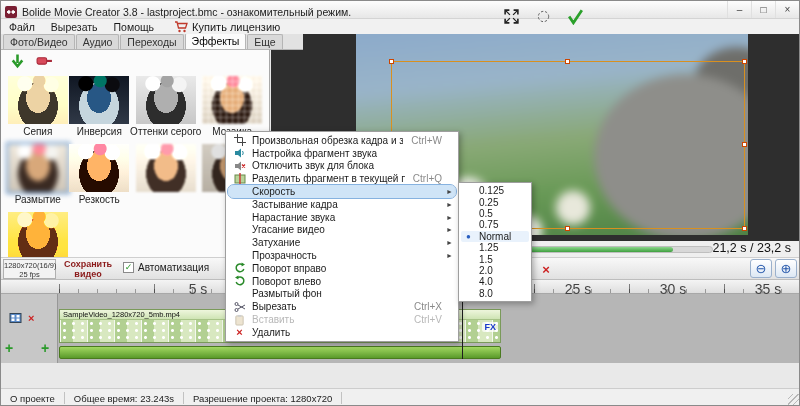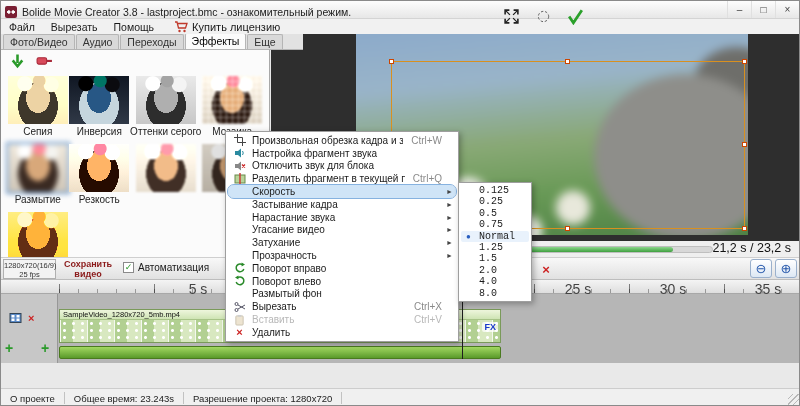--- a/index.html
+++ b/index.html
@@ -185,22 +185,22 @@
   .cm-label { flex:1; overflow:hidden; }
   .cm-shortcut { color:#8a8a8a; margin-left:8px; }
   .cm-arrow { position:absolute; right:3px; font-size:7px; color:#444; }
   .cm-item.hl { background:#cfe4f7; outline:1px solid #86b2e0; border-radius:6px; }
   .cm-item.disabled .cm-label, .cm-item.disabled .cm-shortcut { color:#b8b8b8; }
   .cm-x { color:#cc2222; font-weight:bold; font-size:11px; }
   
   .submenu { position:absolute; left:457px; top:181px; width:74px; background:#fff;
     border:1px solid #9e9e9e; box-shadow:2px 2px 6px rgba(0,0,0,.3); padding:2px;
     z-index:41; }
-  .sm-item { position:relative; height:11.4px; display:flex; 
-    padding-left:18px; font-size:10px;font-family:Liberation Mono, monospace; }
+  .sm-item { position:relative; height:11.4px; display:flex; align-items:center;
+    padding-left:18px; font-size:10px; }
   .sm-dot { position:absolute; left:5px; top:1px; color:#2a5fc0; font-size:8px; }
   .sm-item.selected { background:#e9f2fc; border-radius:2px; }
   svg { display:block; }
 </style>
 </head>
 <body>
 
 <div class="app">
 
   <div class="titlebar">

